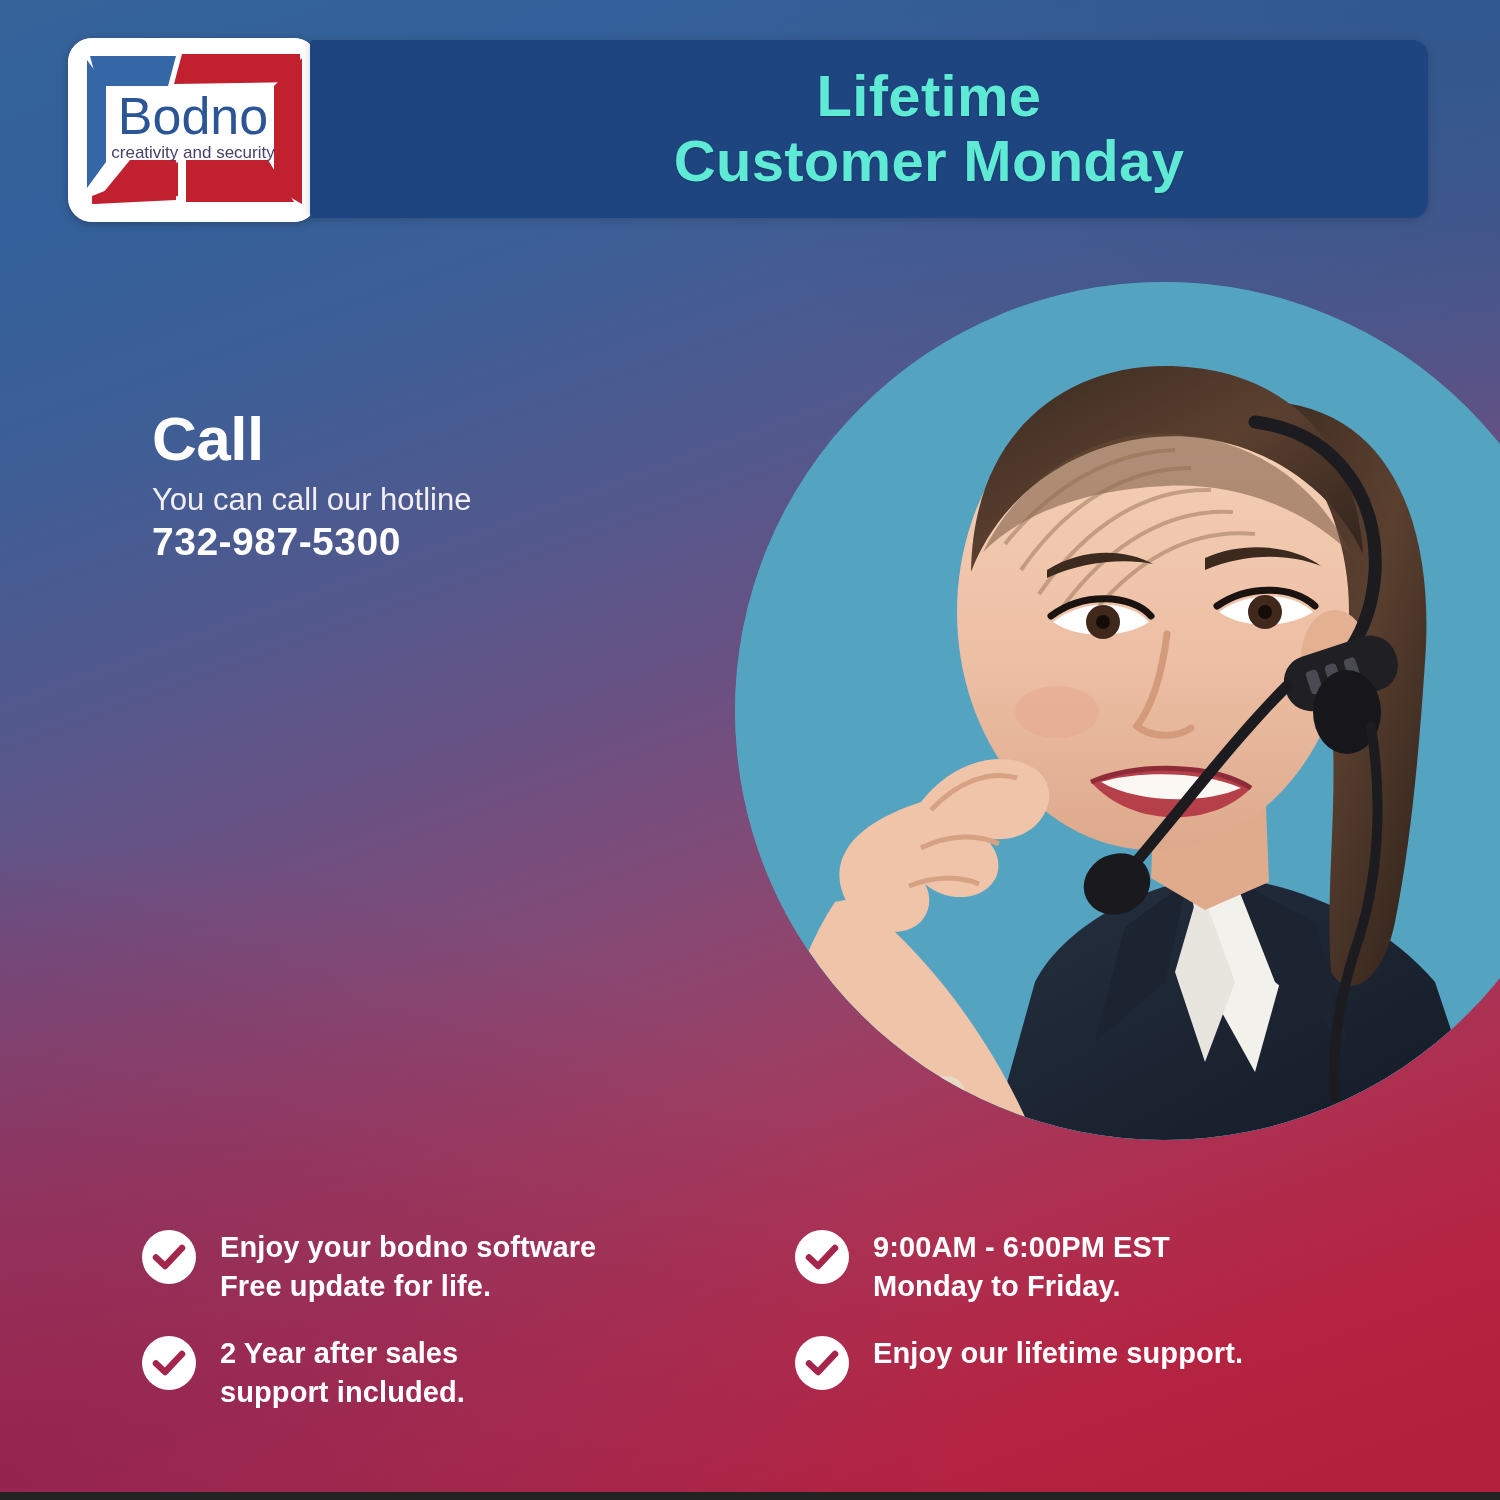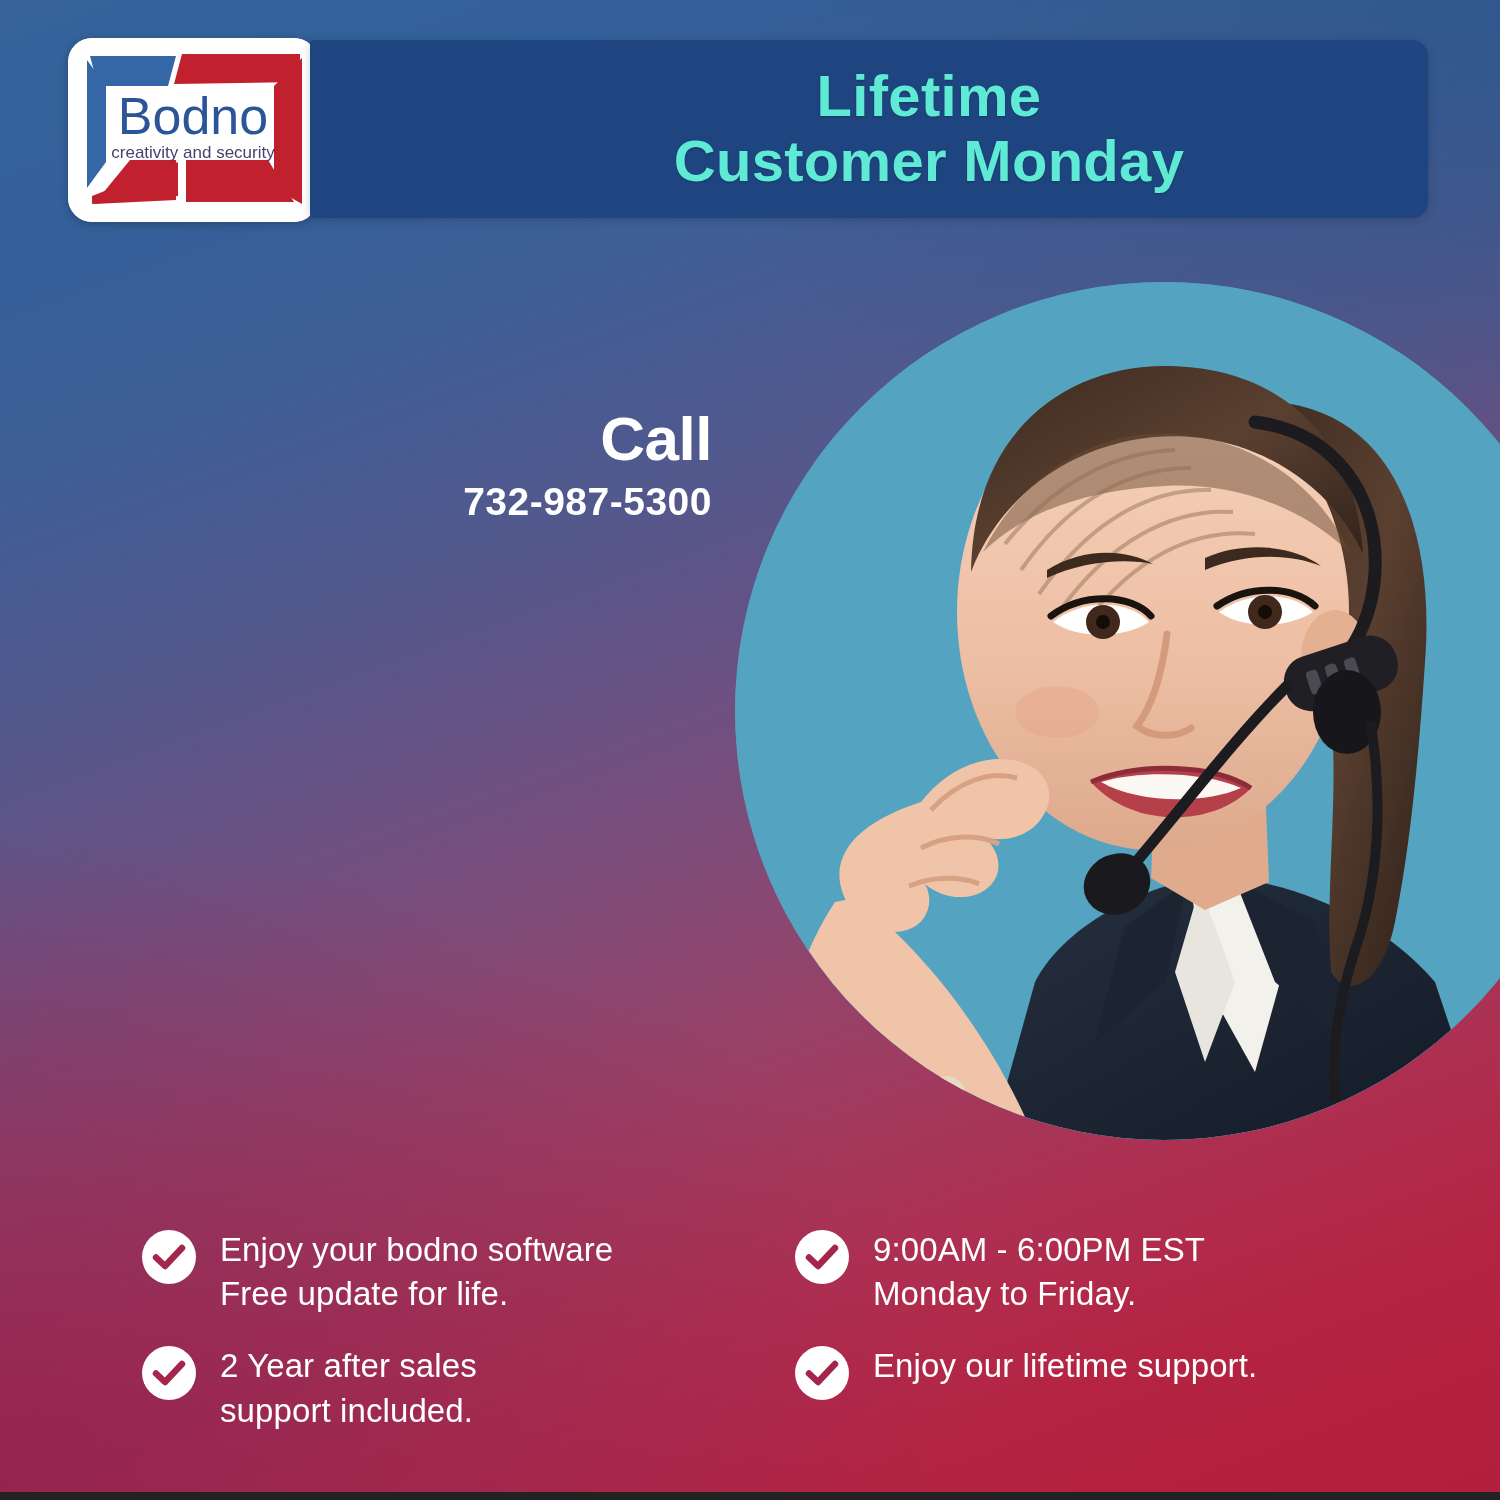--- a/index.html
+++ b/index.html
@@ -91,21 +91,21 @@
   .photo-inner {
     position: absolute;
     left: 0; top: 0; right: 0; bottom: 0;
   }
   .photo-inner svg { display:block; width: 858px; height: 858px; }
 
   
   .feature-block {
     position: absolute;
     right: 788px;
-    text-align: right;
+    text-align: left;
     color: #ffffff;
     width: 560px;
   }
   .feature-title {
     font-size: 62px;
     font-weight: bold;
     line-height: 1;
     margin: 0 0 10px 0;
     letter-spacing: -0.5px;
   }
@@ -144,22 +144,22 @@
   }
   .check-icon {
     flex: 0 0 auto;
     width: 54px;
     height: 54px;
     margin-top: 2px;
   }
   .check-icon svg { display:block; width:54px; height:54px; }
   .check-text {
     color: #ffffff;
-    font-size: 33px;
-    font-weight: normal;
+    font-size: 29px;
+    font-weight: bold;
     line-height: 1.34;
     letter-spacing: 0.1px;
   }
 </style>
 </head>
 <body>
 
 <div id="poster">
 
   <div class="logo">
@@ -289,20 +289,21 @@
           <path d="M636 444 C648 520 644 600 620 668 C606 712 596 760 600 816" stroke="#1c1c20" stroke-width="10" fill="none" stroke-linecap="round"></path>
 
           <circle cx="212" cy="812" r="18" fill="#e8d9c6"></circle>
         </g>
       </svg>
     </div>
   </div>
 
   <div class="feature-block" id="block-call">
     <h2 class="feature-title">Call</h2>
+    <p class="feature-desc">You can call our hotline</p>
     <p class="feature-phone">732-987-5300</p>
   </div>
 
 
 
   <div class="checklist" id="checklist-left">
     <div class="check-item">
       <span class="check-icon">
         <svg viewBox="0 0 54 54" xmlns="http://www.w3.org/2000/svg">
           <circle cx="27" cy="27" r="27" fill="#ffffff"></circle>

